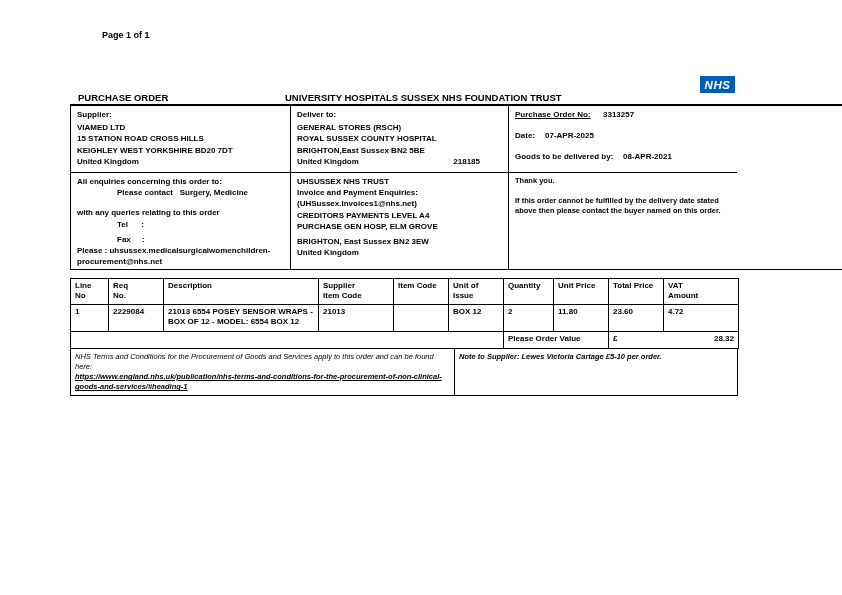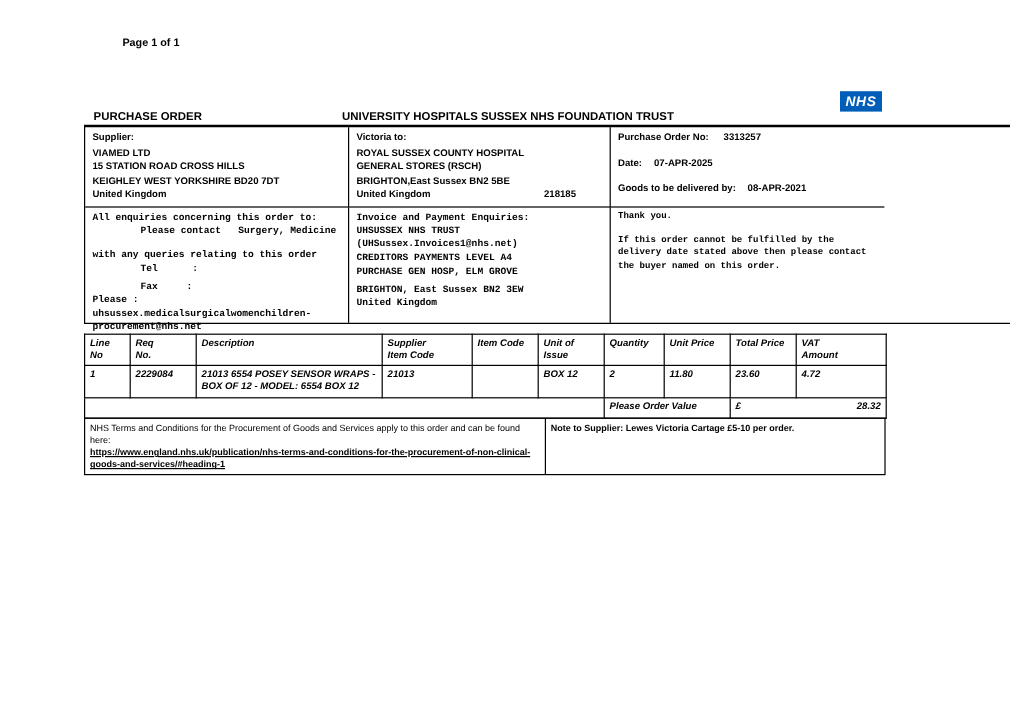--- a/index.html
+++ b/index.html
@@ -31,52 +31,52 @@
   
   .info-grid {
     left:70px; top:104px; width:792px;
     border:1px solid #000; border-top:2px solid #000;
     display:grid; grid-template-columns:220px 218px 228px;
     grid-template-rows:67px 96px;
     font-size:8px; font-weight:700; line-height:1.4;
   }
   .cell { border-right:1px solid #000; border-bottom:1px solid #000; padding:3px 6px; position:relative; }
   .cell.last-col { border-right:none; }
-  .cell.last-row { border-bottom:none;font-family:Liberation Mono, monospace; }
+  .cell.last-row { border-bottom:none; }
   .cell .hdr { margin-bottom:2px; }
   .pre { white-space:pre-wrap;margin-left:40px; }
   .loc-code { position:absolute; right:28px; bottom:5px; }
   .oi-line { margin-bottom:10px; display:flex; }
-  .oi-line .lbl-po { width:88px; }
+  .oi-line .lbl-po { width:88px;text-decoration:underline; }
   .oi-line .lbl-date { width:30px; }
   .oi-line .lbl-del { width:108px; }
   .gap-s { height:9px; }
   .gap-xs { height:4px; }
   .email-line { word-break:break-word; }
   .notice p { margin:0 0 9px 0; }
   .notice { font-size:7.5px; }
 
   
   .lower { left:70px; top:278px; width:668px; }
   table.items { width:668px; border-collapse:collapse; table-layout:fixed; font-size:8px; }
   table.items th, table.items td {
     border:1px solid #000; padding:2px 4px; vertical-align:top;
-    font-weight:700; text-align:left;font-style:italic;
+    font-weight:700; text-align:left;
   }
   table.items th { height:25px; white-space:pre-line; line-height:1.3; }
   table.items td { height:27px; line-height:1.3; }
   td.c { text-align:center; }
   td.r { text-align:right; }
   tr.total-row td { height:17px; }
   td.blank-span { border-top:1px solid #000; border-bottom:1px solid #000; border-left:1px solid #000; }
   .money-cell { display:flex; justify-content:space-between; }
 
   .terms-grid {
     margin-top:-1px; width:668px; border:1px solid #000;
-    display:grid; grid-template-columns:384px 282px; min-height:43px;
+    display:grid; grid-template-columns:384px 282px; min-height:43px;font-style:italic;
   }
   .terms-cell { border-right:1px solid #000; padding:3px 4px; font-size:7.5px; line-height:1.35; }
   .terms-cell .url { font-weight:700; text-decoration:underline; word-break:break-word; color:#000; }
   .note-cell { padding:3px 4px; font-size:7.5px; font-weight:700; }
 </style>
 </head>
 <body>
 
 <div class="abs page-label">Page 1 of 1</div>
 
@@ -93,23 +93,23 @@
 
   <div class="cell">
     <div class="hdr">Supplier:</div>
     <div>VIAMED LTD</div>
     <div>15 STATION ROAD CROSS HILLS</div>
     <div>KEIGHLEY WEST YORKSHIRE BD20 7DT</div>
     <div>United Kingdom</div>
   </div>
 
   <div class="cell">
-    <div class="hdr">Victoria to:</div>
+    <div class="hdr">Deliver to:</div>
+    <div>GENERAL STORES (RSCH)</div>
     <div>ROYAL SUSSEX COUNTY HOSPITAL</div>
-    <div>GENERAL STORES (RSCH)</div>
     <div>BRIGHTON,East Sussex BN2 5BE</div>
     <div>United Kingdom</div>
     <div class="loc-code">218185</div>
   </div>
 
   <div class="cell last-col">
     <div class="oi-line">
       <span class="lbl-po">Purchase Order No:</span>
       <span>3313257</span>
     </div>
@@ -128,22 +128,22 @@
     <div class="pre">Please contact   Surgery, Medicine</div>
     <div class="gap-s"></div>
     <div>with any queries relating to this order</div>
     <div class="pre">Tel      :</div>
     <div class="gap-xs"></div>
     <div class="pre">Fax     :</div>
     <div class="email-line">Please : uhsussex.medicalsurgicalwomenchildren-procurement@nhs.net</div>
   </div>
 
   <div class="cell last-row">
+    <div>UHSUSSEX NHS TRUST</div>
     <div>Invoice and Payment Enquiries:</div>
-    <div>UHSUSSEX NHS TRUST</div>
     <div>(UHSussex.Invoices1@nhs.net)</div>
     <div>CREDITORS PAYMENTS LEVEL A4</div>
     <div>PURCHASE GEN HOSP, ELM GROVE</div>
     <div class="gap-xs"></div>
     <div>BRIGHTON, East Sussex BN2 3EW</div>
     <div>United Kingdom</div>
   </div>
 
   <div class="cell last-col last-row notice">
     <p>Thank you.</p>

